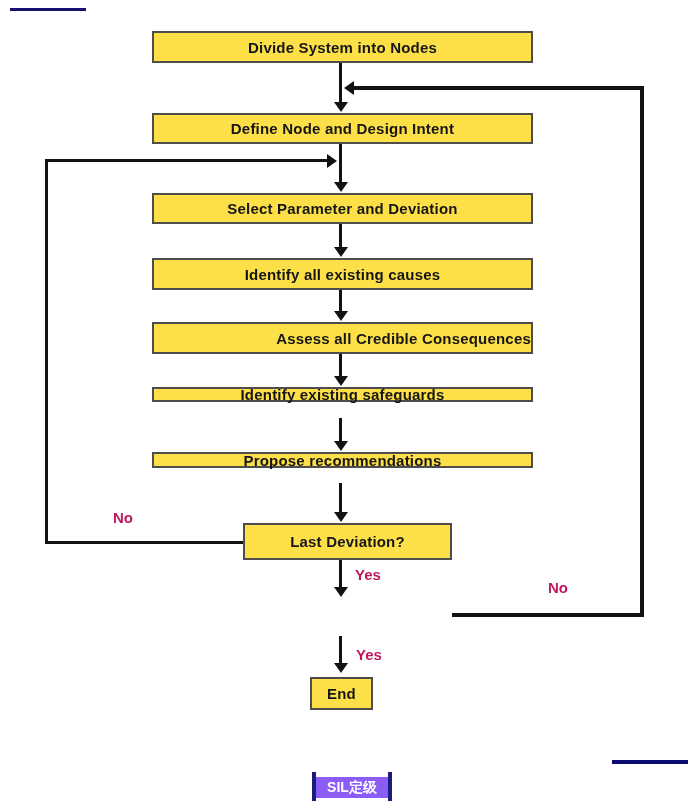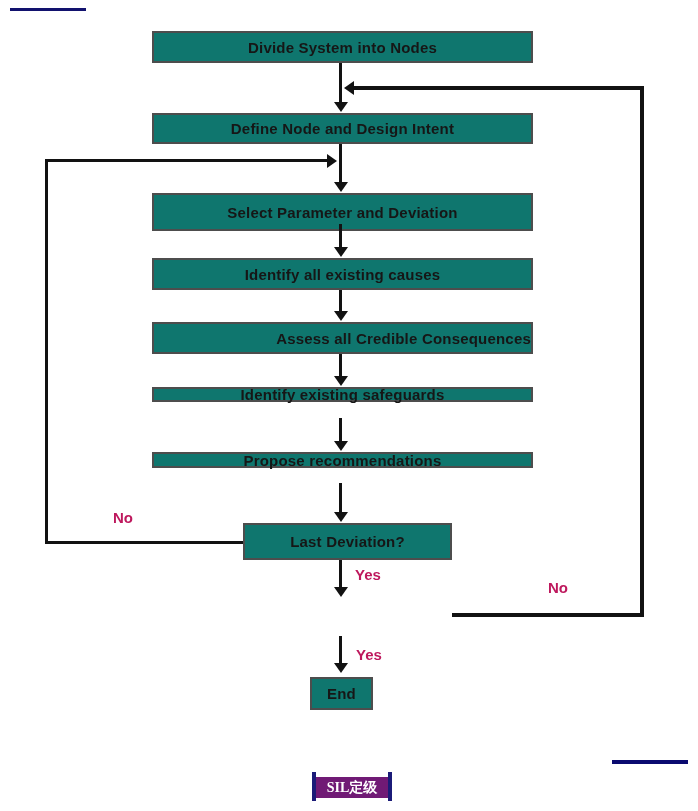--- a/index.html
+++ b/index.html
@@ -7,21 +7,21 @@
   #canvas {
     position: relative;
     width: 698px;
     height: 811px;
     background: #ffffff;
     font-family: "Liberation Sans", sans-serif;
     overflow: hidden;
   }
   .node {
     position: absolute;
-    background: #0f766e;
+    background: #fde047;
     border: 2px solid #4d4d4d;
     display: flex;
     align-items: center;
     justify-content: center;
     font-weight: bold;
     font-size: 15px;
     color: #161616;
     letter-spacing: 0.2px;
   }
   .proc { left: 152px; width: 381px; height: 32px; }
@@ -69,21 +69,21 @@
 
   <div class="navy-rule" style="left:10px; top:8px; width:76px; height:3px; background:#12126e;"></div>
   <div class="navy-rule" style="left:612px; top:760px; width:76px; height:4px; background:#0a0a70;"></div>
 
   <div class="node proc" style="top:31px;">
     <span>Divide System into Nodes</span>
   </div>
   <div class="node proc" style="top:113px; height:31px;">
     <span>Define Node and Design Intent</span>
   </div>
-  <div class="node proc" style="top:193px; height:38px;">
+  <div class="node proc" style="top:193px; height:31px;">
     <span>Select Parameter and Deviation</span>
   </div>
   <div class="node proc" style="top:258px;">
     <span>Identify all existing causes</span>
   </div>
   <div class="node proc" style="top:322px;justify-content:flex-end;">
     <span>Assess all Credible Consequences</span>
   </div>
   <div class="node proc" style="top:387px; height:15px;">
     <span>Identify existing safeguards</span>
@@ -136,16 +136,16 @@
   <div class="vline4" style="left:640px; top:86px; height:531px;"></div>
   <div class="hline4" style="left:353px; top:86px; width:291px;"></div>
   <div class="ah-left" style="left:344px; top:81px;"></div>
 
   <div class="edge-label" style="left:113px; top:509px;">No</div>
   <div class="edge-label" style="left:355px; top:566px;">Yes</div>
   <div class="edge-label" style="left:548px; top:579px;">No</div>
   <div class="edge-label" style="left:356px; top:646px;">Yes</div>
 
   <div class="badge-cap" style="left:312px; background:#1b1b78;"></div>
-  <div class="badge-main" style="background:#701a75;font-family:Liberation Serif, serif;">SIL定级</div>
+  <div class="badge-main" style="background:#8b5cf6;">SIL定级</div>
   <div class="badge-cap" style="left:388px; background:#1b1b78;"></div>
 
 </div>
 
 </body></html>

